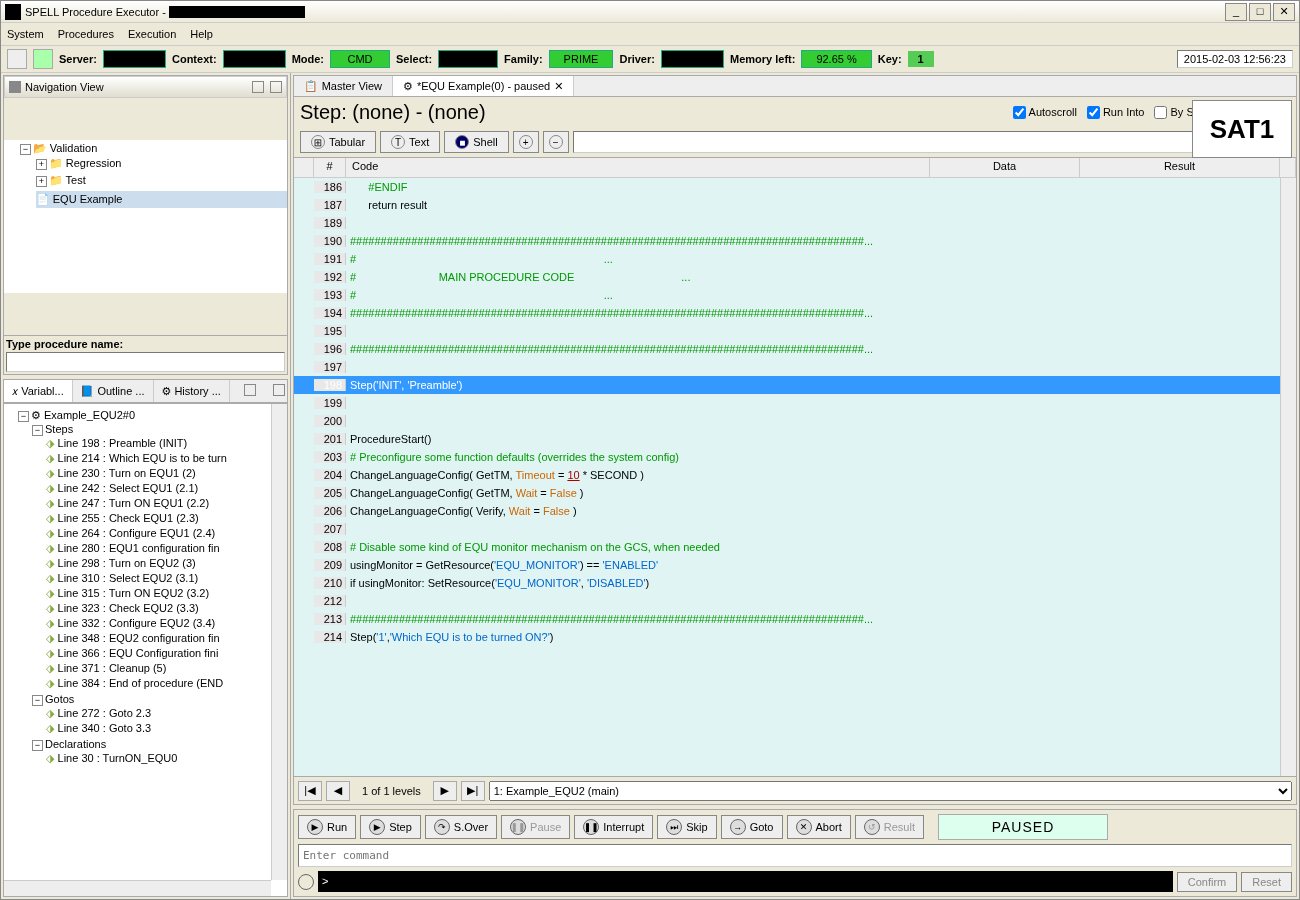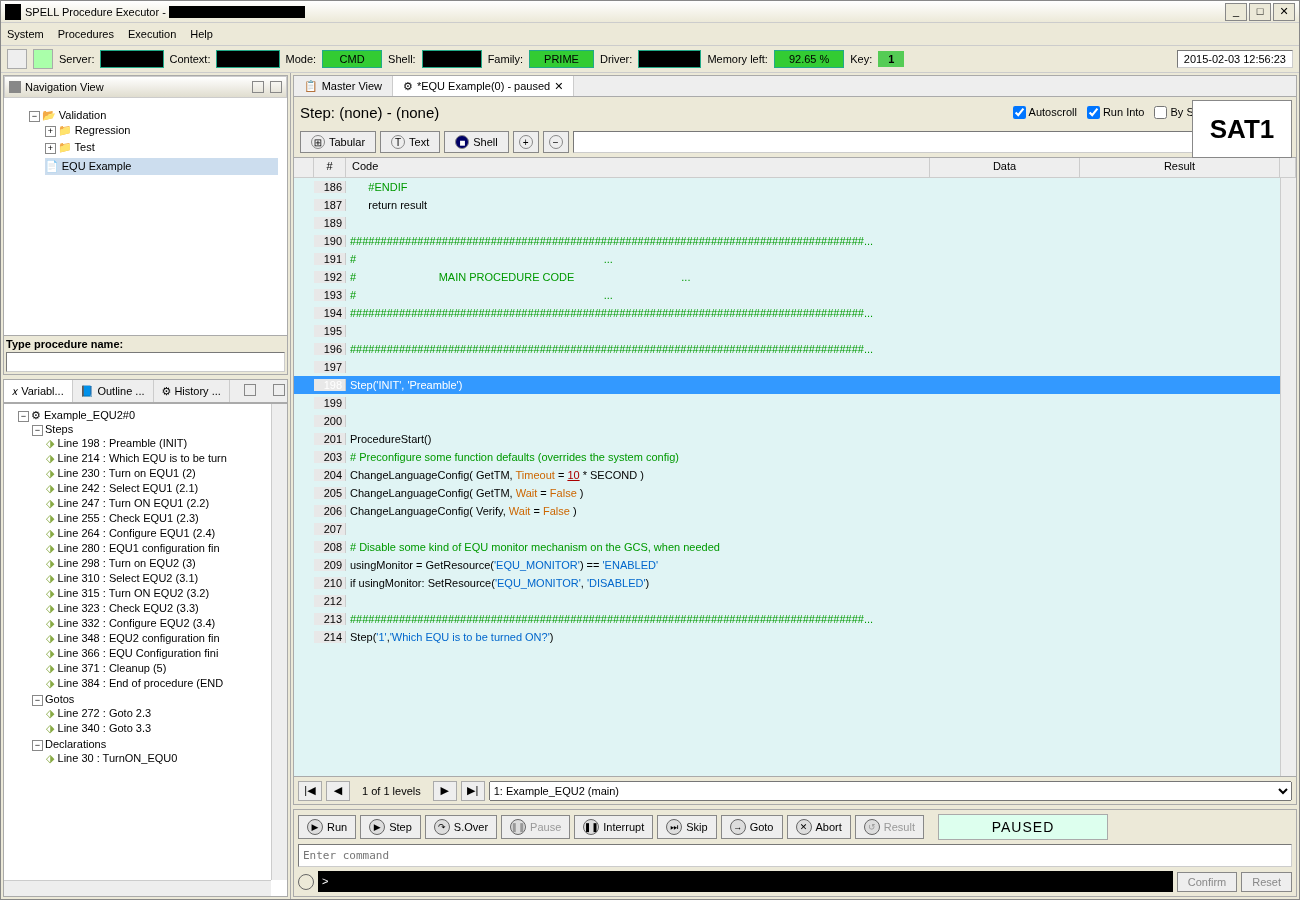--- a/index.html
+++ b/index.html
@@ -4,33 +4,33 @@
 <style>
 * { margin: 0; padding: 0; box-sizing: border-box; font-family: Tahoma, sans-serif; font-size: 11px; }
 body { background: #ece9d8; width: 1300px; height: 900px; overflow: hidden; border: 1px solid #888; }
 .titlebar { height: 22px; background: linear-gradient(#fff,#ece9d8); display: flex; align-items: center; padding: 0 4px; border-bottom: 1px solid #ccc; }
 .titlebar .icon { width: 16px; height: 16px; background: #000; margin-right: 4px; }
 .titlebar .title { flex: 1; }
 .titlebar .winbtn { width: 22px; height: 18px; border: 1px solid #888; background: #ece9d8; margin-left: 2px; text-align: center; line-height: 14px; font-family: sans-serif; cursor: pointer; }
 .menubar { height: 22px; display: flex; align-items: center; padding: 0 6px; gap: 14px; }
 .menubar span { cursor: pointer; }
 .statusbar { height: 28px; background: #ece9d8; display: flex; align-items: center; padding: 0 6px; gap: 6px; border-top: 1px solid #ccc; border-bottom: 1px solid #ccc; }
-.statusbar .lbl { font-weight: normal; }
+.statusbar .lbl { font-weight: bold; }
 .statusbar .chip { padding: 2px 14px; border: 1px solid #2a8; background: #3c3; color: #000; min-width: 60px; text-align: center; }
 .statusbar .chipdark { background: #000; color: #000; }
 .statusbar .chipkey { background: #5c5; font-weight: bold; padding: 2px 10px; }
 .statusbar .tbicon { width: 20px; height: 20px; border: 1px solid #aaa; background: #eee; }
 .statusbar .ts { border: 1px inset #ccc; padding: 2px 6px; background: #fff; }
 .main { display: flex; height: 826px; }
 .leftcol { width: 290px; display: flex; flex-direction: column; border-right: 1px solid #aaa; }
 .panelhdr { height: 22px; background: linear-gradient(#fff,#e0ddcf); border: 1px solid #ccc; display: flex; align-items: center; padding: 0 4px; gap: 4px; }
 .panelhdr .mini { width: 12px; height: 12px; border: 1px solid #888; margin-left: auto; }
 .panelhdr .mini + .mini { margin-left: 2px; }
-.navpanel { flex: 0 0 300px; display: flex; flex-direction: column; border: 1px solid #aaa; margin: 2px; }
-.tree { flex: 1; background: #fff; overflow: auto; padding: 9px; }
+.navpanel { flex: 0 0 300px; display: flex; flex-direction: column; border: 1px solid #aaa; margin: 2px; gap: 42px; }
+.tree { flex: 1; background: #fff; overflow: auto; padding: 0; }
 .tree ul { list-style: none; padding-left: 16px; }
 .tree li { padding: 2px 0; white-space: nowrap; }
 .tree li.sel { background: #cde; }
 .twisty { display: inline-block; width: 11px; height: 11px; border: 1px solid #888; text-align: center; line-height: 9px; font-size: 9px; margin-right: 2px; cursor: pointer; }
 .fld { color: #000; }
 .search { border-top: 1px solid #aaa; padding: 2px; }
 .search label { font-weight: bold; }
 .search input { width: 100%; border: 1px inset #ccc; padding: 3px; margin-top: 2px; }
 .tabrow { height: 24px; display: flex; border: 1px solid #aaa; margin: 2px 2px 0 2px; background: #eee; }
 .tabrow .tab { padding: 3px 8px; border-right: 1px solid #ccc; display: flex; align-items: center; gap: 3px; cursor: pointer; }
@@ -39,21 +39,21 @@
 .outlinepanel { flex: 1; border: 1px solid #aaa; margin: 0 2px 2px 2px; background: #fff; overflow: auto; position: relative; }
 .outlinepanel ul { list-style: none; padding-left: 14px; }
 .outlinepanel li { padding: 1px 0; white-space: nowrap; }
 .outlinepanel .scrollv { position: absolute; right: 0; top: 0; bottom: 16px; width: 16px; background: #eee; border-left: 1px solid #ccc; }
 .outlinepanel .scrollh { position: absolute; left: 0; right: 16px; bottom: 0; height: 16px; background: #eee; border-top: 1px solid #ccc; }
 .rightcol { flex: 1; display: flex; flex-direction: column; margin: 2px; }
 .edtabs { height: 22px; display: flex; background: #eee; border: 1px solid #aaa; }
 .edtabs .tab { padding: 3px 10px; border-right: 1px solid #ccc; display: flex; align-items: center; gap: 4px; cursor: pointer; }
 .edtabs .tab.active { background: #fff; }
 .steprow { height: 30px; display: flex; align-items: center; padding: 0 6px; border-left: 1px solid #aaa; border-right: 1px solid #aaa; background: #ece9d8; gap: 10px; }
-.steprow .step { font-size: 15px; }
+.steprow .step { font-size: 20px; }
 .steprow .spacer { flex: 1; }
 .steprow label { display: flex; align-items: center; gap: 3px; }
 .steprow .normtc { border: 1px solid #888; padding: 3px 8px; background: #eee; }
 .sat { width: 100px; height: 58px; border: 1px solid #888; display: flex; align-items: center; justify-content: center; font-size: 26px; font-weight: bold; position: absolute; right: 8px; top: 100px; background: #fff; }
 .tbrow { height: 30px; display: flex; align-items: center; padding: 0 6px; gap: 4px; border-left: 1px solid #aaa; border-right: 1px solid #aaa; background: #ece9d8; }
 .tbrow .btn { border: 1px solid #888; padding: 3px 10px; background: #eee; display: flex; align-items: center; gap: 4px; cursor: pointer; }
 .tbrow .circ { width: 14px; height: 14px; border: 1px solid #888; border-radius: 50%; display: inline-flex; align-items: center; justify-content: center; font-size: 10px; }
 .tbrow .txt { flex: 1; border: 1px inset #ccc; height: 22px; background: #fff; }
 .tbrow .ctrl { background: #2e2; font-weight: bold; padding: 4px 24px; margin-left: 4px; letter-spacing: 2px; }
 .codearea { flex: 1; border: 1px solid #aaa; display: flex; flex-direction: column; min-height: 0; }
@@ -108,21 +108,21 @@
 
 <div class="statusbar">
   <div class="tbicon"></div>
   <div class="tbicon" style="background:#afa"></div>
   <span class="lbl">Server:</span>
   <span class="chip chipdark">hidden</span>
   <span class="lbl">Context:</span>
   <span class="chip chipdark">hidden</span>
   <span class="lbl">Mode:</span>
   <span class="chip">CMD</span>
-  <span class="lbl">Shell:</span>
+  <span class="lbl">Select:</span>
   <span class="chip chipdark">hid</span>
   <span class="lbl">Family:</span>
   <span class="chip">PRIME</span>
   <span class="lbl">Driver:</span>
   <span class="chip chipdark">hidden</span>
   <span class="lbl">Memory left:</span>
   <span class="chip">92.65 %</span>
   <span class="lbl">Key:</span>
   <span class="chipkey">1</span>
   <span style="flex:1"></span>

